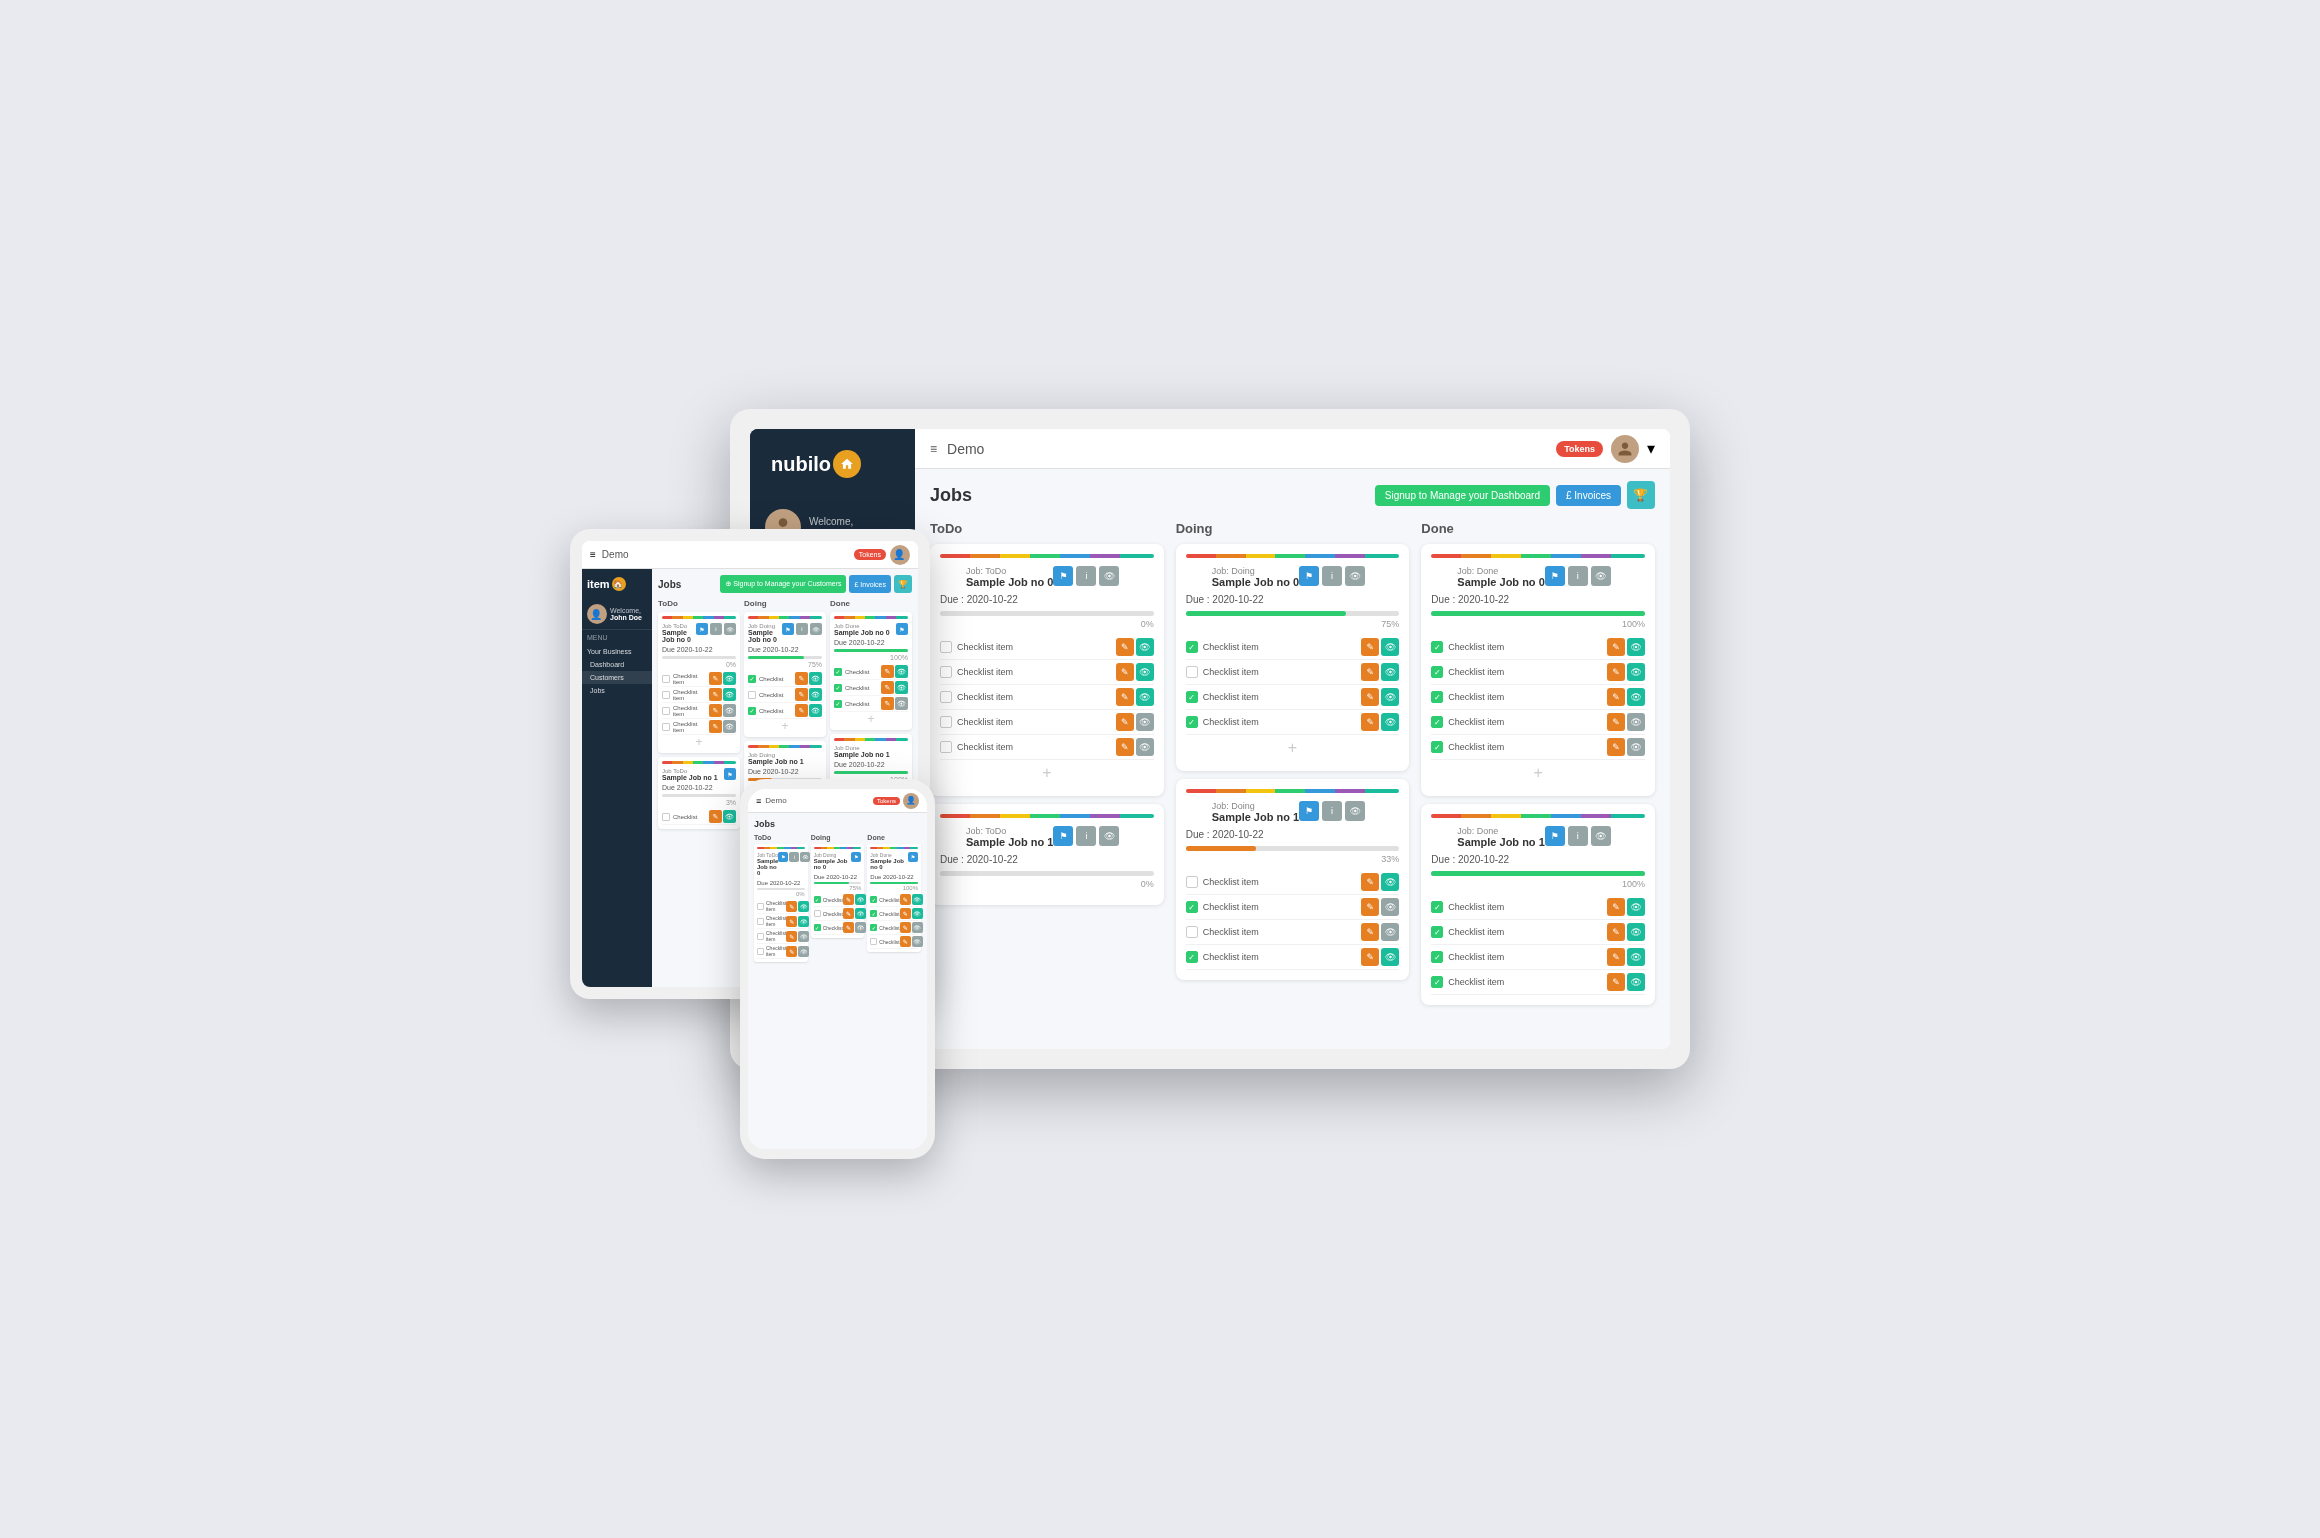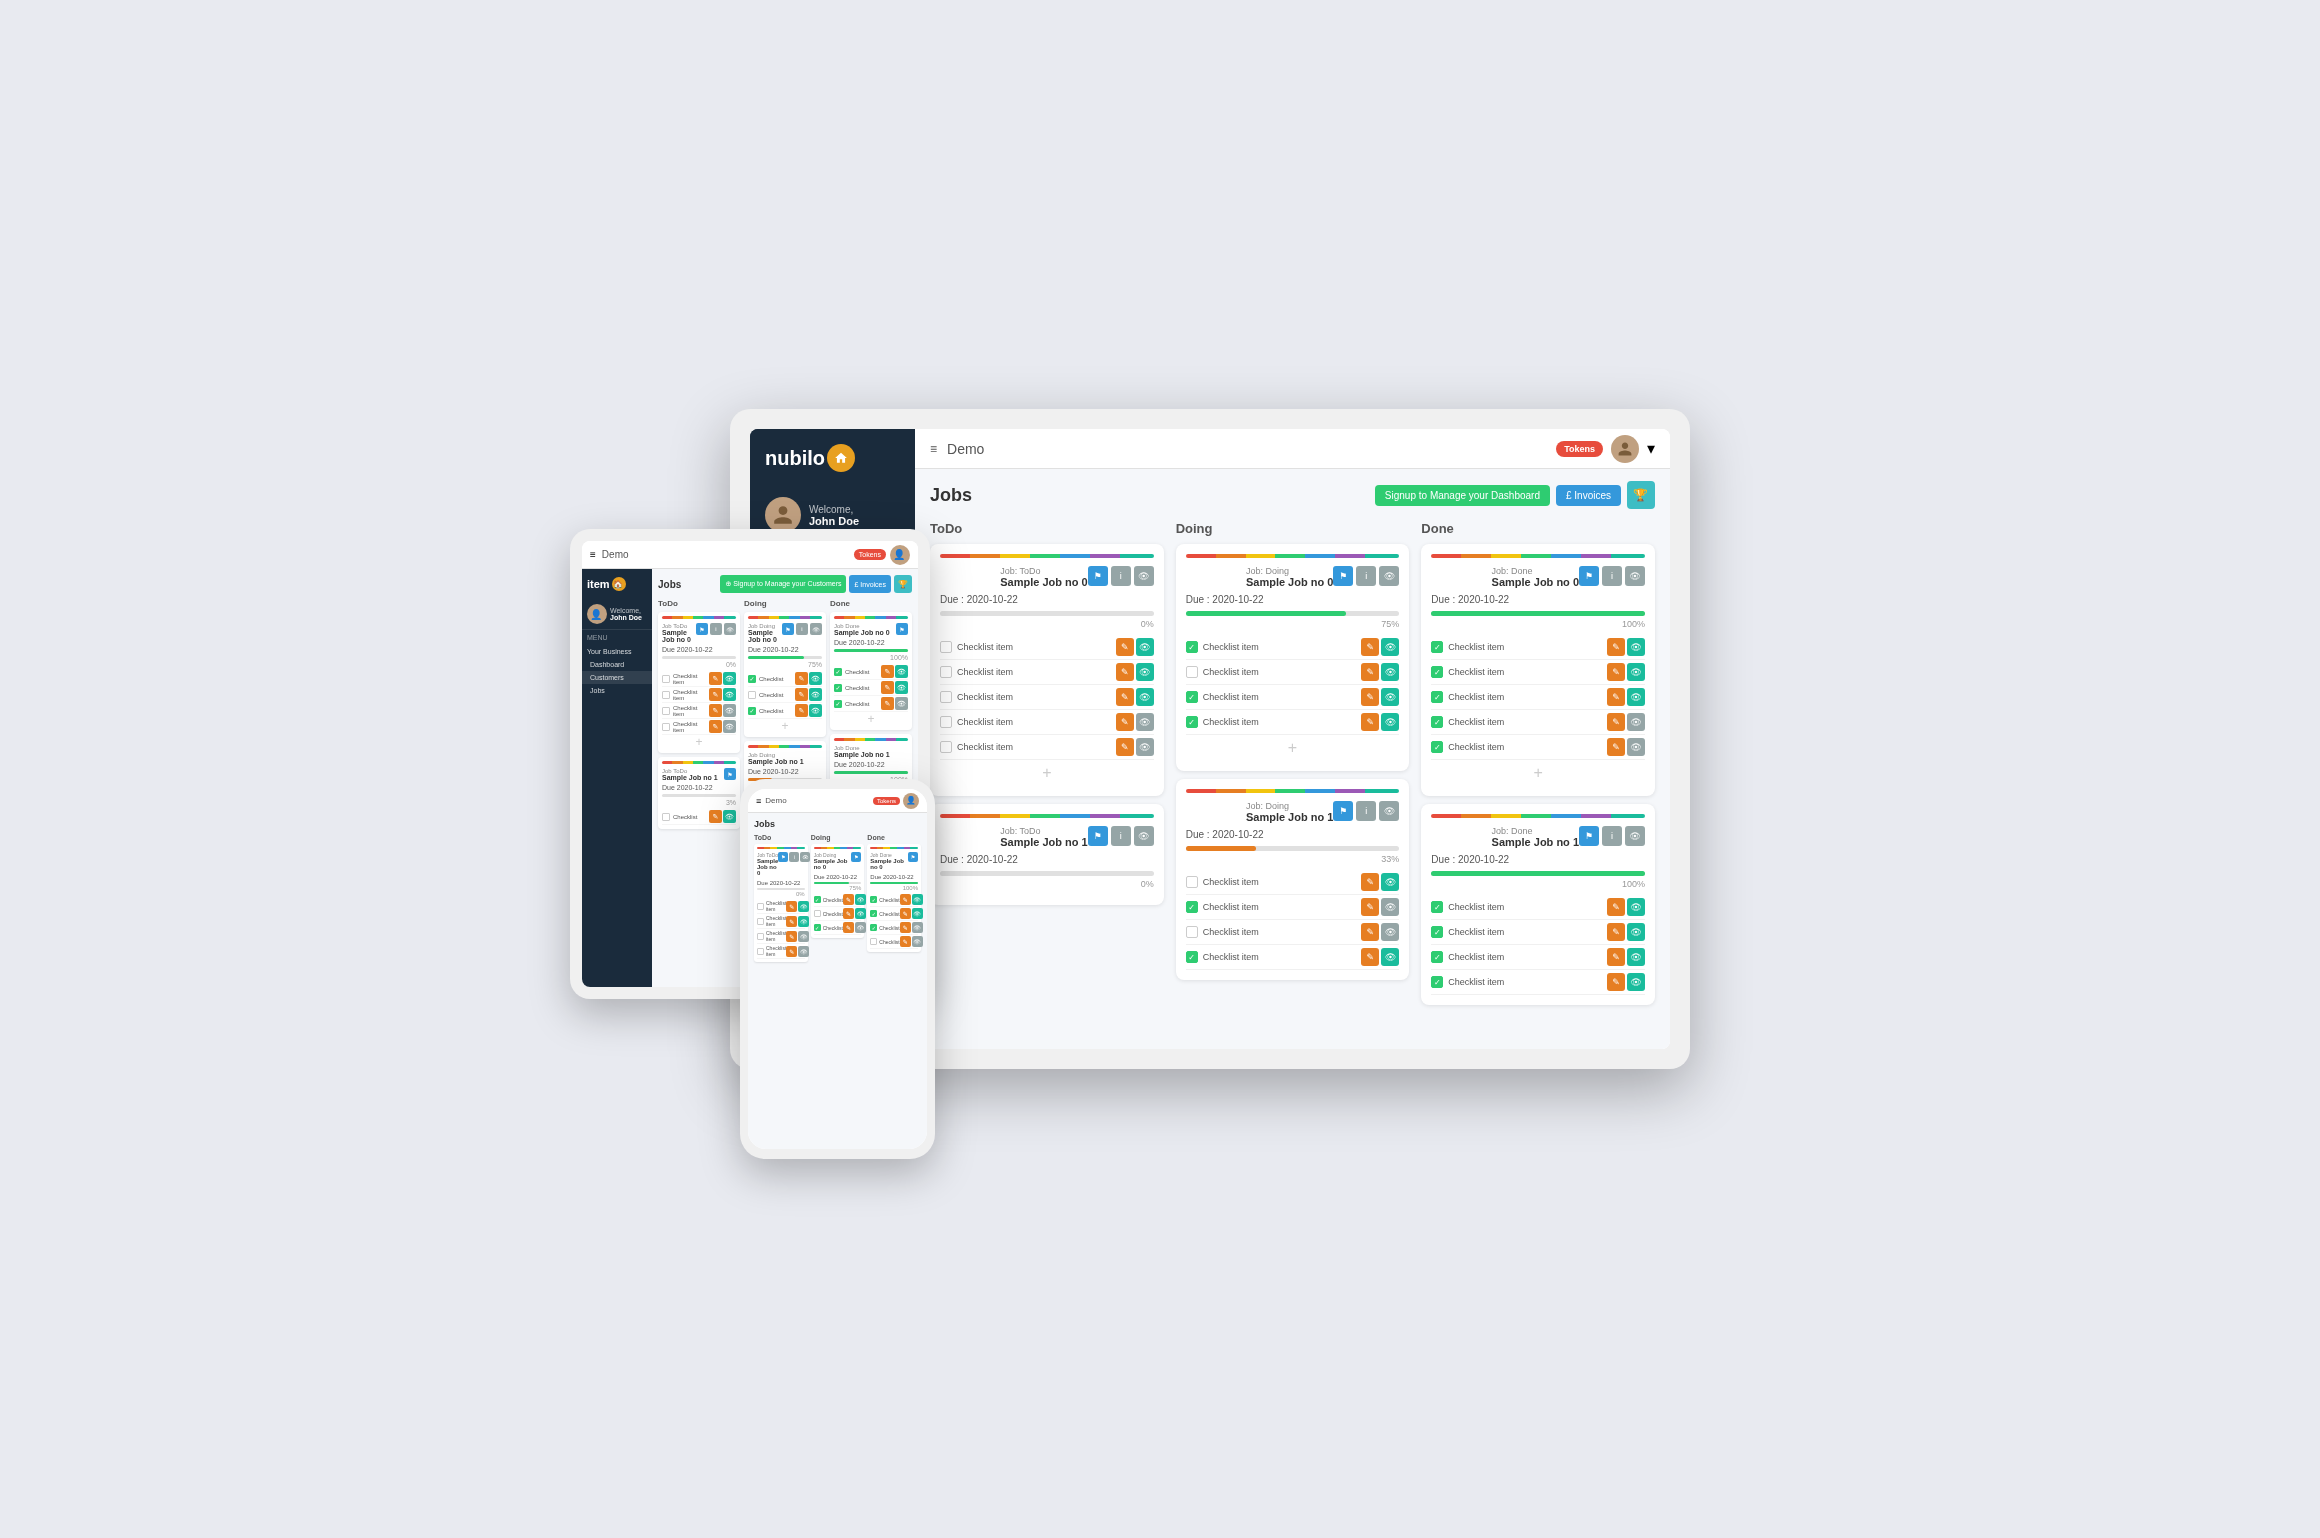--- a/index.html
+++ b/index.html
@@ -44,21 +44,21 @@
     .sidebar {
       width: 165px;
       background: #1a2b3c;
       flex-shrink: 0;
       display: flex;
       flex-direction: column;
       overflow: hidden;
     }
 
     .sidebar-logo {
-      padding: 15px;
+      padding: 21px;
       display: flex;
       align-items: center;
       background: #1a2b3c;
     }
 
     .logo-text {
       color: white;
       font-size: 20px;
       font-weight: bold;
       display: flex;
@@ -282,22 +282,23 @@
     .color-bar {
       height: 4px;
       border-radius: 2px;
       margin-bottom: 8px;
       background: linear-gradient(to right, #e74c3c 14%, #e67e22 14% 28%, #f1c40f 28% 42%, #2ecc71 42% 56%, #3498db 56% 70%, #9b59b6 70% 84%, #1abc9c 84%);
     }
 
     .job-card-header {
       display: flex;
       align-items: flex-start;
-      justify-content: flex-end;
+      justify-content: flex-start;
       margin-bottom: 6px;
+      margin-left: 26px;
     }
 
     .job-label { font-size: 9px; color: #888; }
     .job-name { font-size: 11px; font-weight: 600; color: #333; }
 
     .job-actions {
       display: flex;
       gap: 3px;
     }
 

